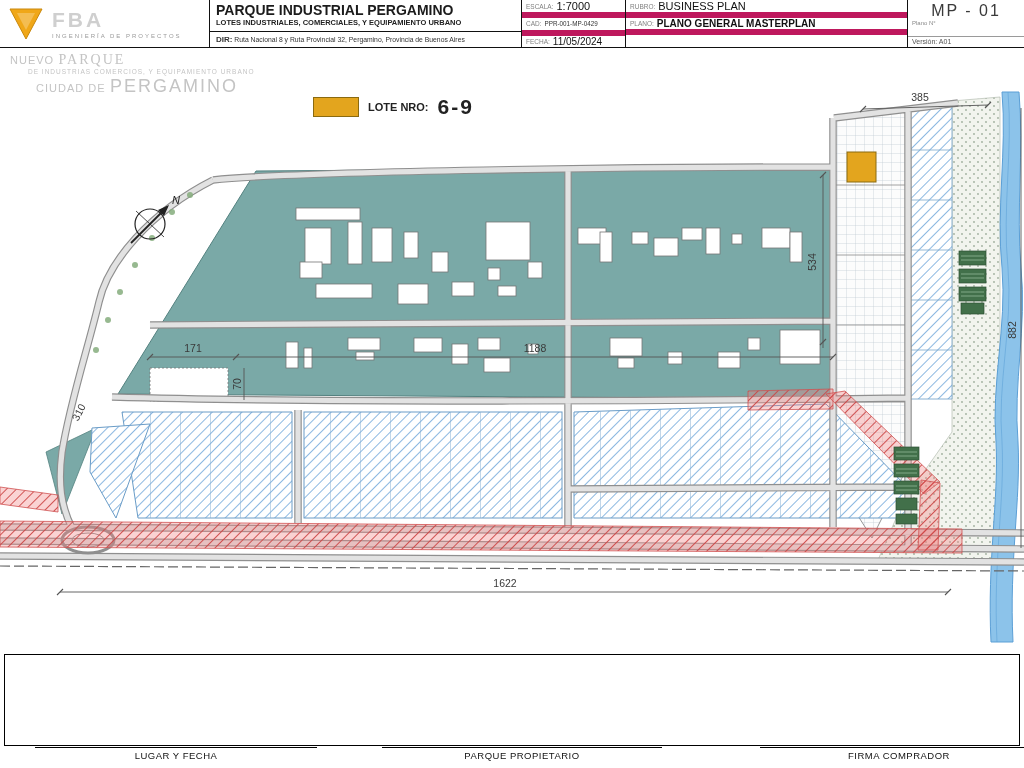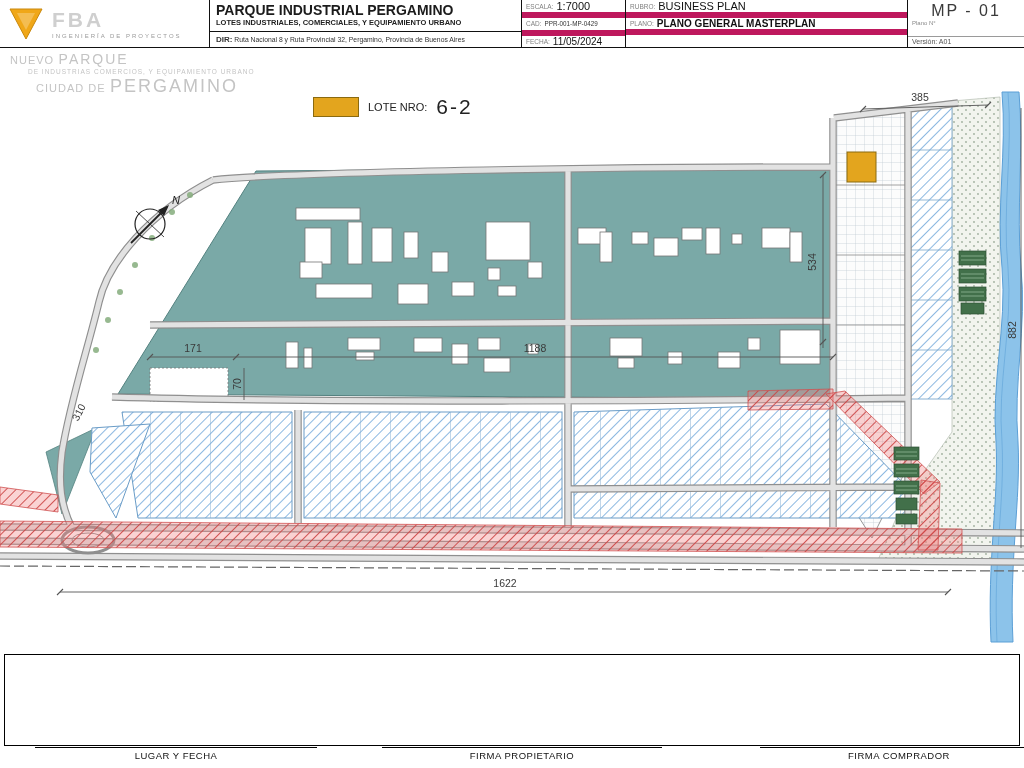--- a/index.html
+++ b/index.html
@@ -35,27 +35,27 @@
   .v-dibujo { font-size:9px; color:#111;margin-top:44px; }
   .nota-part { margin-left:46px; }
 
   .sheet-code { font-size:16px; color:#3a3a3a; text-align:center; letter-spacing:2px; padding-top:2px; }
   .sheet-plano-nro { font-size:6px; color:#8a8a8a; padding-left:4px; }
   .sheet-version { margin-top:auto; border-top:1px solid #9a9a9a; font-size:7px; color:#555; padding:1px 4px 2px; }
 
   
   .watermark { position:absolute; top:50px; left:10px; color:#c4c4c4; z-index:4; line-height:1.15; }
   .wm-small { font-size:11px; letter-spacing:1px; }
-  .wm-big { font-size:14px; letter-spacing:2px; }
+  .wm-big { font-size:14px; letter-spacing:2px;font-family:Liberation Serif, serif; }
   .wm-l2 { font-size:6.5px; letter-spacing:1px; margin-left:18px; }
   .wm-l3 { margin-left:26px; }
   .wm-big2 { font-size:18px; letter-spacing:2px; }
 
   
-  .legend { position:absolute; left:313px; top:95px; display:flex; align-items:center; gap:9px; z-index:4; }
+  .legend { position:absolute; left:313px; top:95px; display:flex; align-items:center; gap:9px; z-index:4;font-weight:bold; }
   .legend-swatch { width:46px; height:20px; background:#E3A51E; border:1px solid #8a6a10; }
   .legend-label { font-size:11px; color:#222; }
   .legend-value { font-size:21px; color:#222; letter-spacing:2px; }
 
   
   .plan { position:absolute; top:0; left:0; z-index:1; }
 
   
   .sig-box { position:absolute; left:4px; top:654px; width:1016px; height:92px;
     border:1px solid #000; background:#fff; z-index:4; }
@@ -323,31 +323,31 @@
     <div class="wm-l2">DE INDUSTRIAS COMERCIOS, Y EQUIPAMIENTO URBANO</div>
     <div class="wm-l3">
       <span class="wm-small">CIUDAD DE</span>
       <span class="wm-big2">PERGAMINO</span>
     </div>
   </div>
 
   <div class="legend">
     <span class="legend-swatch"></span>
     <span class="legend-label">LOTE NRO:</span>
-    <span class="legend-value">6-2</span>
+    <span class="legend-value">6-9</span>
   </div>
 
   <div class="sig-box"></div>
 
   <div class="sig-field sf1">
     <div class="sig-line"></div>
     <div class="sig-label">LUGAR Y FECHA</div>
   </div>
   <div class="sig-field sf2">
     <div class="sig-line"></div>
-    <div class="sig-label">FIRMA PROPIETARIO</div>
+    <div class="sig-label">PARQUE PROPIETARIO</div>
   </div>
   <div class="sig-field sf3">
     <div class="sig-line"></div>
     <div class="sig-label">FIRMA COMPRADOR</div>
   </div>
 
 </div>
 
 </body></html>

